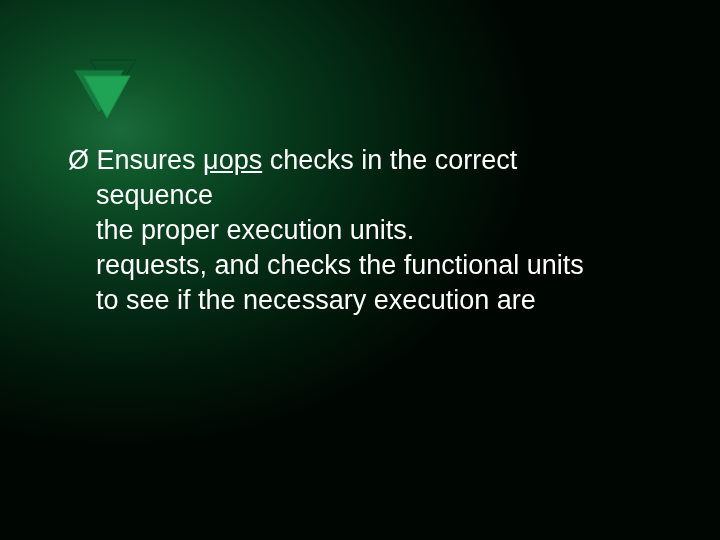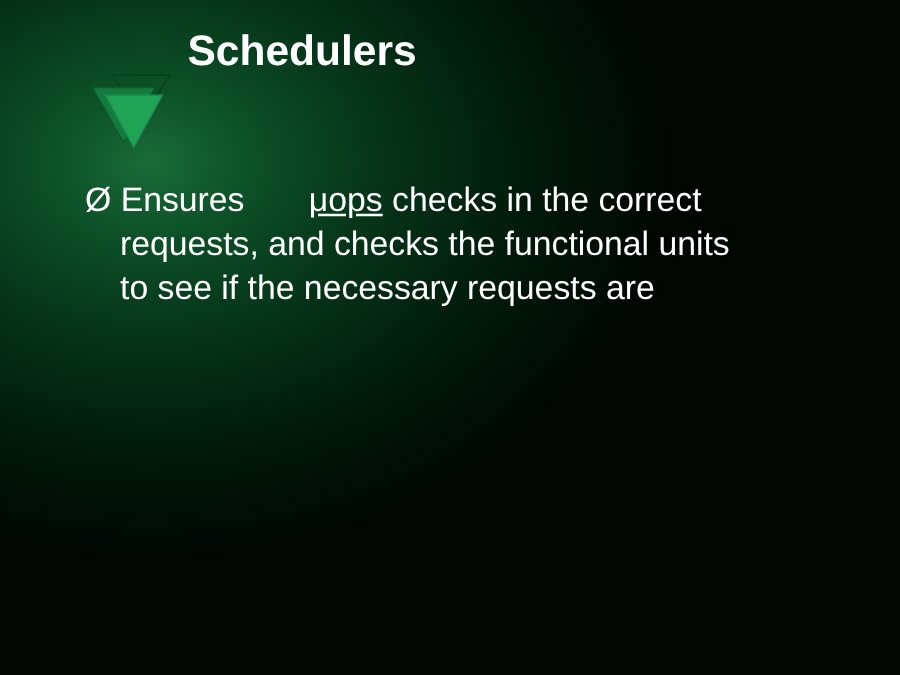--- a/index.html
+++ b/index.html
@@ -46,45 +46,45 @@
     color: #ffffff;
   }
   .bullet-item {
     margin-bottom: 0px;
   }
   .bullet-marker {
     display: inline;
   }
   .underline {
     text-decoration: underline;
-    margin-left: 44px;
   }
   .indent {
     padding-left: 28px;
   }
 </style>
 </head>
 <body>
 
 <div class="slide">
 
   <svg class="decoration" width="80" height="74">
     <polygon points="20,4 66,4 43,40" fill="#0b4f27" stroke="#0a3f1f" stroke-width="1"></polygon>
     <polygon points="4,14 54,14 29,58" fill="#147a3e" stroke="#0d5a2d" stroke-width="1"></polygon>
     <polygon points="14,20 60,20 37,62" fill="#1fa354" stroke="#15763d" stroke-width="1"></polygon>
     <polygon points="14,20 60,20 37,62" fill="none" stroke="#2fd070" stroke-width="0.5" opacity="0.6"></polygon>
   </svg>
 
-  <div class="title">Schedulers</div>
 
   <div class="content">
 
     <div class="bullet-item">
       <span class="bullet-marker">Ø</span>
       <span>Ensures </span><span class="underline">μops</span><span> checks in the correct</span>
     </div>
+    <div class="indent">sequence</div>
 
+    <div class="indent">the proper execution units.</div>
 
     <div class="indent">requests, and checks the functional units</div>
-    <div class="indent">to see if the necessary requests are</div>
+    <div class="indent">to see if the necessary execution are</div>
 
   </div>
 </div>
 
 </body></html>

